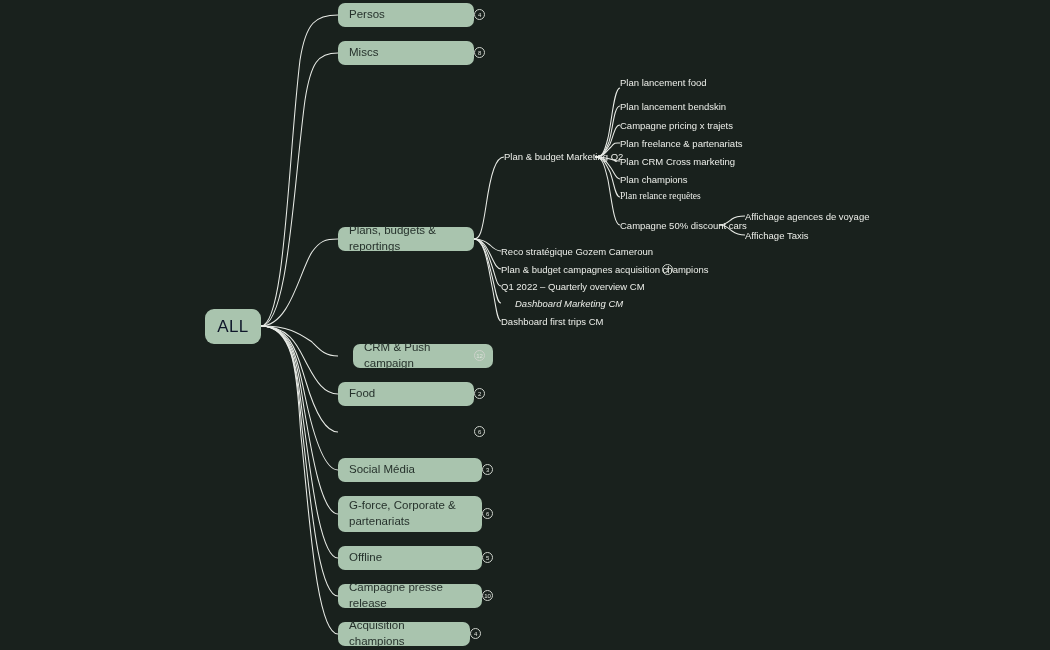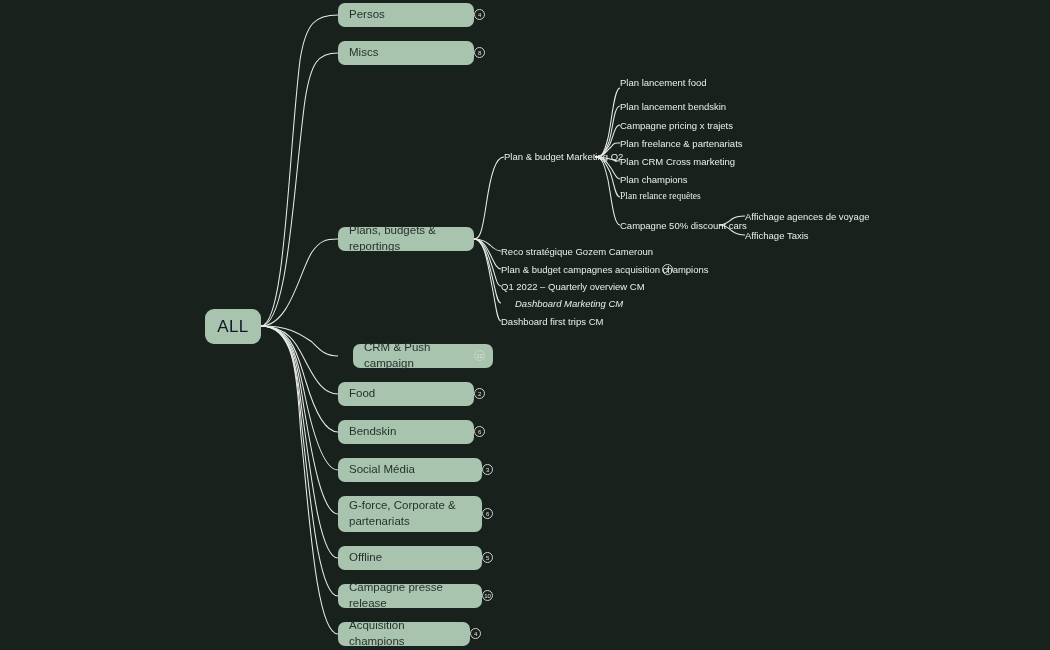--- a/index.html
+++ b/index.html
@@ -154,23 +154,20 @@
       <span>12</span>
     </div>
 
   <div class="box-node" style="left:338px; top:382px; width:136px; height:24px;">
     <span class="label">Food</span>
   </div>
   <div class="badge" style="left:474px; top:388px;">
       <span>2</span>
     </div>
 
-  <div class="box-node" style="left:338px; top:420px; width:136px; height:24px;">
-    <span class="label">Bendskin</span>
-  </div>
   <div class="badge" style="left:474px; top:426px;">
       <span>6</span>
     </div>
 
   <div class="box-node" style="left:338px; top:458px; width:144px; height:24px;">
     <span class="label">Social Média</span>
   </div>
   <div class="badge" style="left:482px; top:464px;">
       <span>3</span>
     </div>

